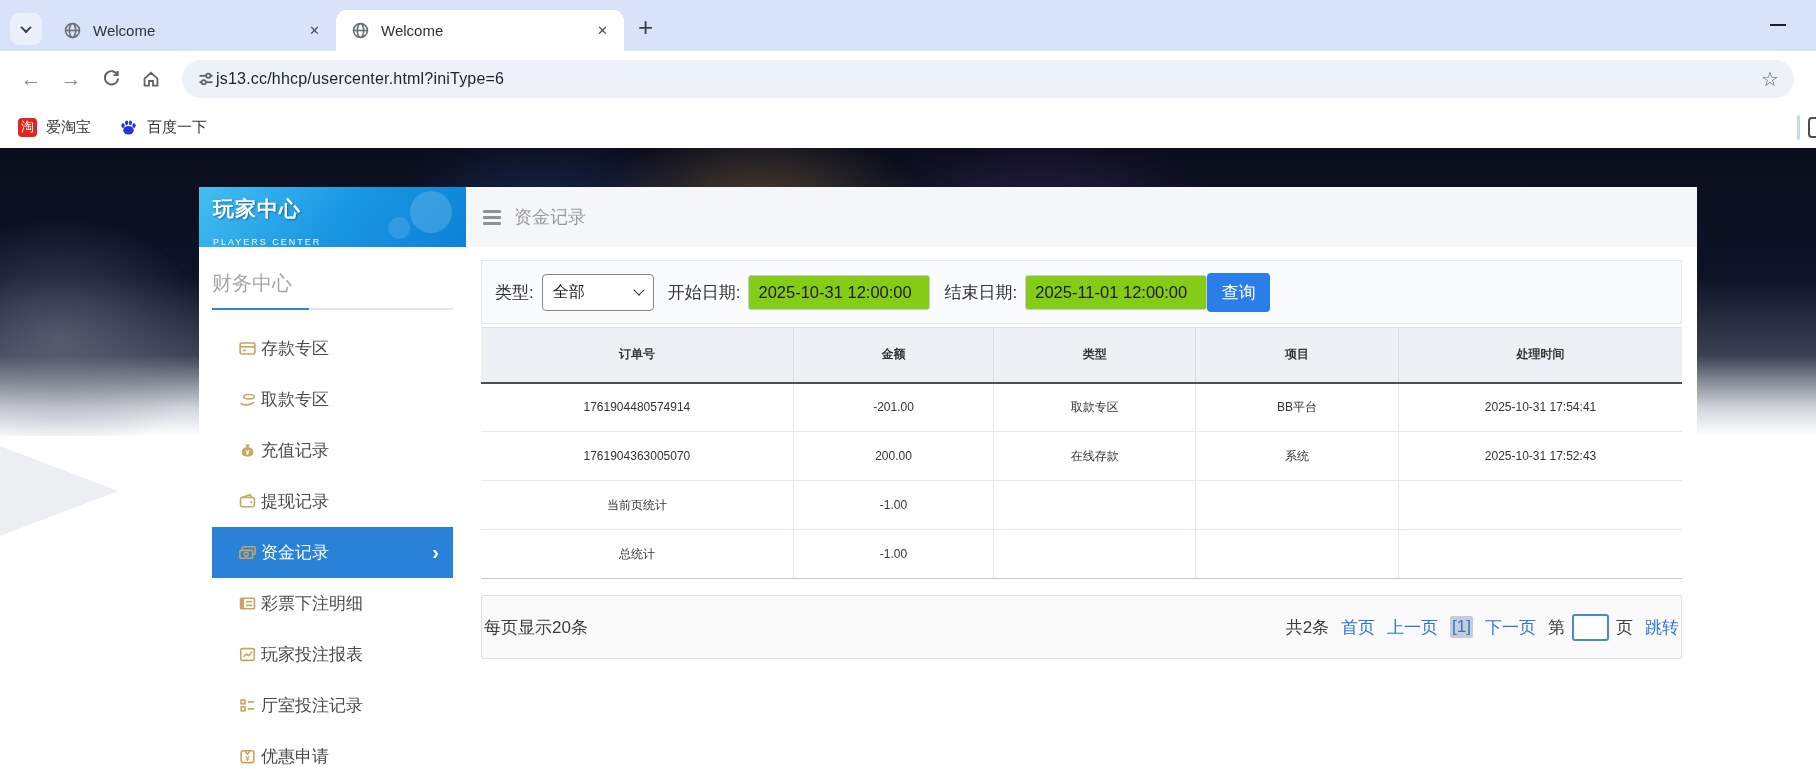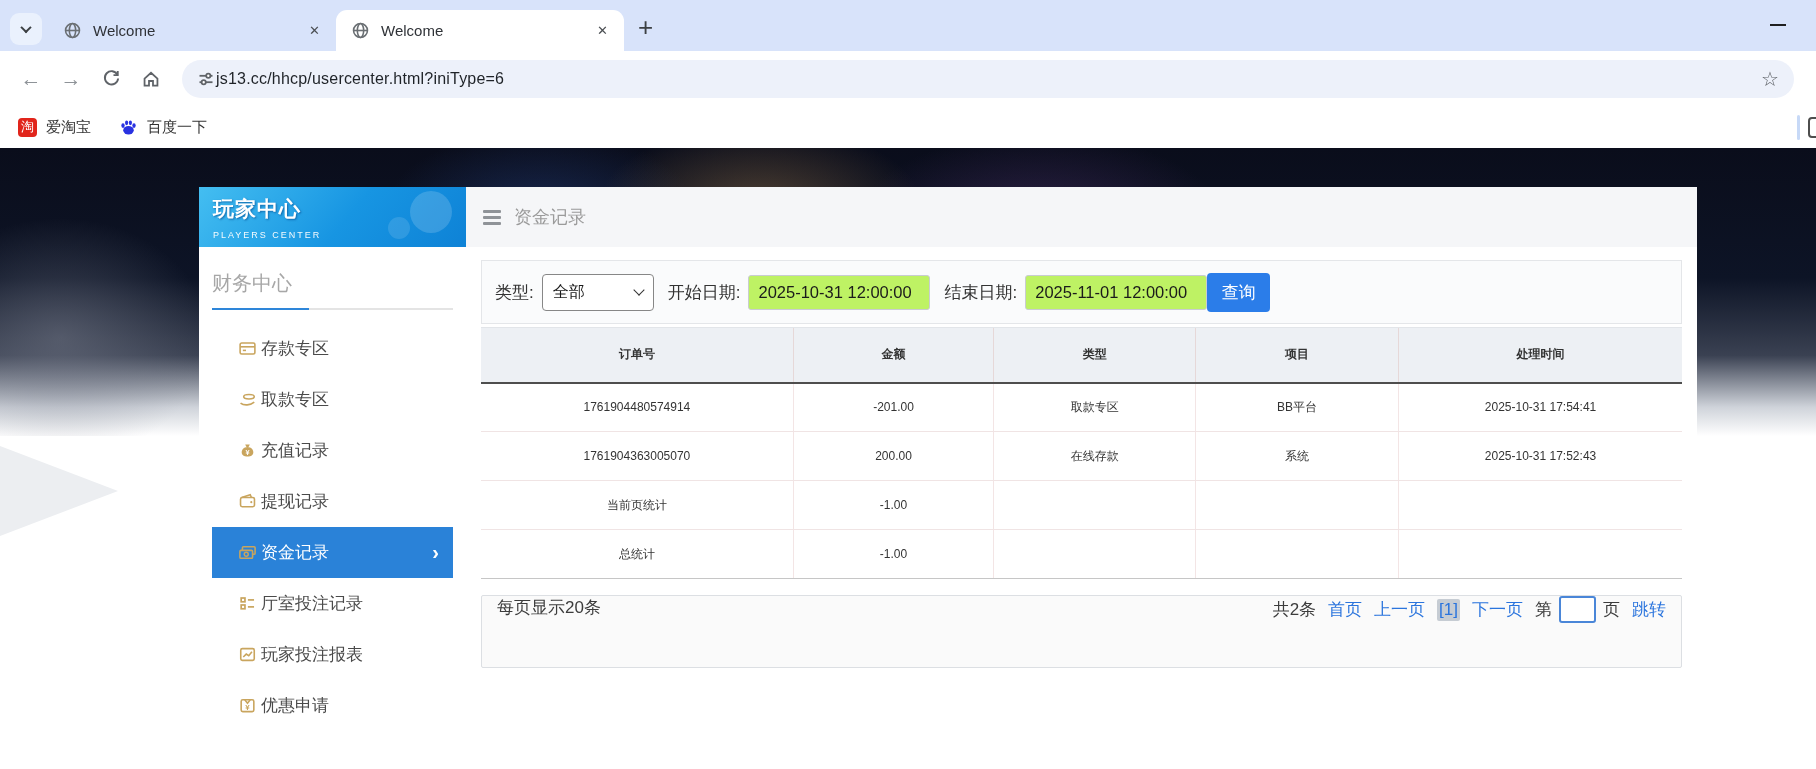--- a/index.html
+++ b/index.html
@@ -39,21 +39,21 @@
       radial-gradient(220px 110px at 540px 60px, rgba(40,70,140,.4), transparent 70%),
       radial-gradient(200px 160px at 60px 190px, rgba(120,125,140,.5), transparent 75%),
       linear-gradient(180deg,#0a0d1b 0%,#0d1426 45%,#3a4152 72%,#cfd3da 90%,#ffffff 100%);}
   .tri{position:absolute;left:0;top:298px;width:0;height:0;border-top:45px solid transparent;border-bottom:45px solid transparent;border-left:118px solid #eceef1}
 
   .sidebar{position:absolute;left:199px;top:39px;bottom:0;width:267px;background:#fff}
   .sheader{height:60px;background:linear-gradient(130deg,#44bef1 0%,#1795e2 55%,#0e82d6 100%);position:relative;color:#fff;padding:8px 0 0 14px;overflow:hidden}
   .sheader::before{content:"";position:absolute;right:14px;top:4px;width:42px;height:42px;border-radius:50%;background:rgba(255,255,255,.16)}
   .sheader::after{content:"";position:absolute;right:56px;top:30px;width:22px;height:22px;border-radius:50%;background:rgba(255,255,255,.12)}
   .sh-t1{font-size:21px;font-weight:bold;letter-spacing:1px;text-shadow:1px 1px 2px rgba(0,70,140,.65)}
-  .sh-t2{font-size:9px;letter-spacing:2px;margin-top:7px;opacity:.95}
+  .sh-t2{font-size:9px;letter-spacing:2px;margin-top:14px;opacity:.95}
   .section{padding:23px 13px 0 13px}
   .sec-lbl{font-size:20px;color:#a7a7a7}
   .sec-line{height:2px;margin-top:11px;background:linear-gradient(90deg,#2e86d9 0 97px,#e4e4e4 97px)}
   .menu{list-style:none;margin:13px 13px 0}
   .menu li{height:51px;display:flex;align-items:center;gap:4px;padding-left:26px;font-size:17px;color:#4a4a4a;position:relative;cursor:pointer}
   .menu li.active{background:#2a82d8;color:#fff}
   .menu .chevr{position:absolute;right:14px;font-size:20px;font-weight:bold;color:#fff}
   .micon{width:19px;height:19px;flex:0 0 19px}
 
   .main{position:absolute;left:466px;top:39px;bottom:0;width:1231px;background:#fff}
@@ -61,31 +61,31 @@
   .burger{display:flex;flex-direction:column;gap:3px;cursor:pointer}
   .burger i{width:18px;height:3px;background:#8f9398;border-radius:1px}
   .mtitle{font-size:18px;color:#9b9b9b}
   .content{padding:13px 15px 0}
 
   .filter{height:64px;border:1px solid #e4e6e9;background:#fafbfc;display:flex;align-items:center;padding:12px 11px;font-size:17px;color:#333}
   .flabel{margin:0 8px 0 2px}
   .flabel.sp{margin-left:14px}
   .fselect{width:112px;height:37px;border:1px solid #878787;border-radius:4px;background:#fff;display:flex;align-items:center;justify-content:space-between;padding:0 10px;font-size:16px;color:#1b1b1b;cursor:pointer}
   .sel-chev{width:8px;height:8px;border-right:1.8px solid #333;border-bottom:1.8px solid #333;transform:rotate(45deg);margin-top:-4px}
-  .finput{width:182px;height:35px;border:1px solid #c9ccd1;border-radius:3px;font-size:16.5px;color:#1b1b1b;padding:0 9px;font-family:inherit;background:#bef264}
+  .finput{width:182px;height:35px;border:1px solid #c9ccd1;border-radius:3px;font-size:16.5px;color:#1b1b1b;padding:0 9px;font-family:inherit;background:#84cc16}
   .btn-search{width:63px;height:39px;background:#2b7de9;color:#fff;border:none;border-radius:4px;font-size:17px;cursor:pointer;font-family:inherit}
 
   table.tbl{width:100%;border-collapse:collapse;margin-top:3px;font-size:12px;color:#333;table-layout:fixed}
   .tbl th{height:55px;background:#edf0f4;font-weight:bold;border-top:1px solid #e2e5e9;border-bottom:2px solid #4e4e4e;text-align:center}
   .tbl th+th{border-left:1px solid #e6d8d8}
   .tbl td{height:49px;text-align:center;border-bottom:1px solid #f0e4e4;background:#fff}
   .tbl td+td{border-left:1px solid #f3e5e5}
   .tbl tbody tr:last-child td{border-bottom:1px solid #c6c6c6}
 
-  .pager{margin-top:16px;height:73px;border:1px solid #dcdfe3;background:#fafafa;border-radius:2px;display:flex;align-items:flex-start;justify-content:space-between;padding:0 15px;font-size:17px;color:#3c3c3c}
+  .pager{margin-top:16px;height:64px;border:1px solid #dcdfe3;background:#fafafa;border-radius:2px;display:flex;align-items:center;justify-content:space-between;padding:0 2px;font-size:17px;color:#3c3c3c}
   .pright{display:flex;align-items:center;gap:12px}
   .plink{color:#2a74dd;cursor:pointer}
   .pcur{background:#c6ccd3;color:#2a74dd;padding:1px 2px;border-radius:2px;cursor:pointer}
   .pjump{display:flex;align-items:center;gap:7px}
   .pjump input{width:37px;height:27px;border:2px solid #4a86d8;border-radius:3px;font-size:16px;text-align:center;font-family:inherit}
 </style>
 </head>
 <body>
 
 <div class="tabstrip">
@@ -210,34 +210,43 @@
       <li class="active">
         <svg class="micon" viewBox="0 0 18 18">
             <rect x="4.2" y="3.6" width="12" height="7" rx="1" fill="none" stroke="#c9a55e" stroke-width="1.5"></rect>
             <rect x="1.8" y="7" width="12" height="7.4" rx="1" fill="#2a82d8" stroke="#c9a55e" stroke-width="1.5"></rect>
             <circle cx="7.8" cy="10.7" r="1.9" fill="none" stroke="#c9a55e" stroke-width="1.4"></circle>
           </svg>
         <span>资金记录</span>
         <span class="chevr">›</span>
       </li>
       <li>
+        <svg class="micon" viewBox="0 0 18 18" fill="none" stroke="#c9a55e" stroke-width="1.5">
+            <rect x="2.4" y="4" width="13.2" height="10" rx="1"></rect>
+            <rect x="2.4" y="4" width="3.4" height="10" fill="#c9a55e" stroke="none"></rect>
+            <line x1="7.6" y1="7.2" x2="13.6" y2="7.2"></line>
+            <line x1="7.6" y1="10.8" x2="13.6" y2="10.8"></line>
+          </svg>
+        <span>彩票下注明细</span>
+      </li>
+      <li>
+        <svg class="micon" viewBox="0 0 18 18" fill="none" stroke="#c9a55e" stroke-width="1.5">
+            <rect x="2.6" y="3.4" width="12.8" height="11.2" rx="1.5"></rect>
+            <polyline points="5,11.4 7.8,8.6 10.2,10.2 13.2,6.4"></polyline>
+          </svg>
+        <span>玩家投注报表</span>
+      </li>
+      <li>
         <svg class="micon" viewBox="0 0 18 18" fill="none" stroke="#c9a55e" stroke-width="1.6">
             <rect x="3" y="3.8" width="3.6" height="3.6"></rect>
             <rect x="3" y="10.4" width="3.6" height="3.6"></rect>
             <line x1="9.4" y1="5.6" x2="15.2" y2="5.6"></line>
             <line x1="9.4" y1="12.2" x2="15.2" y2="12.2"></line>
           </svg>
         <span>厅室投注记录</span>
-      </li>
-      <li>
-        <svg class="micon" viewBox="0 0 18 18" fill="none" stroke="#c9a55e" stroke-width="1.5">
-            <rect x="2.6" y="3.4" width="12.8" height="11.2" rx="1.5"></rect>
-            <polyline points="5,11.4 7.8,8.6 10.2,10.2 13.2,6.4"></polyline>
-          </svg>
-        <span>玩家投注报表</span>
       </li>
       <li>
         <svg class="micon" viewBox="0 0 18 18" fill="none" stroke="#c9a55e" stroke-width="1.5">
             <rect x="3" y="3.6" width="12" height="11.2" rx="1.5"></rect>
             <path d="M6.4 3.6 l2.6 3.2 l2.6 -3.2"></path>
             <text x="9" y="13.4" font-size="7.5" fill="#c9a55e" stroke="none" text-anchor="middle" font-weight="bold">¥</text>
           </svg>
         <span>优惠申请</span>
       </li>
     </ul>

